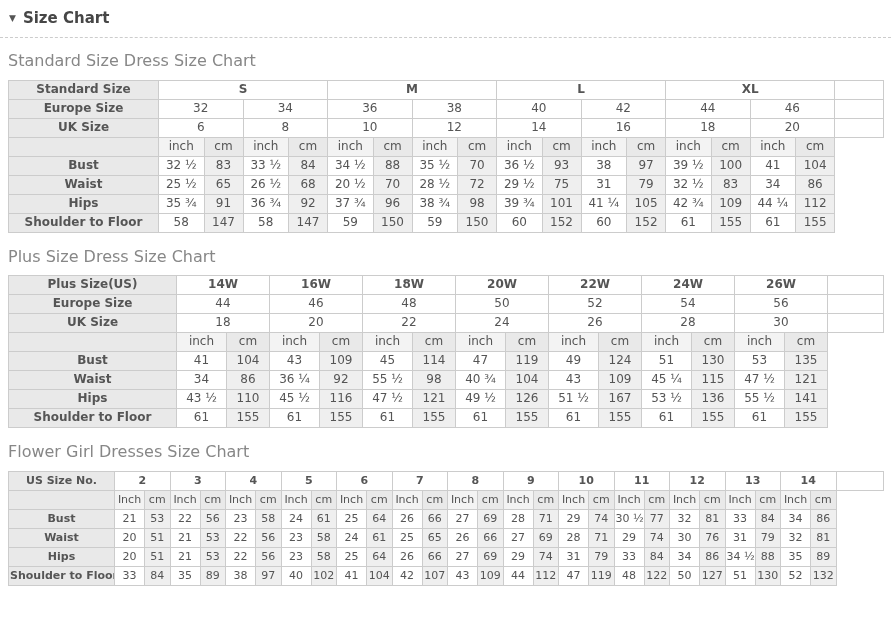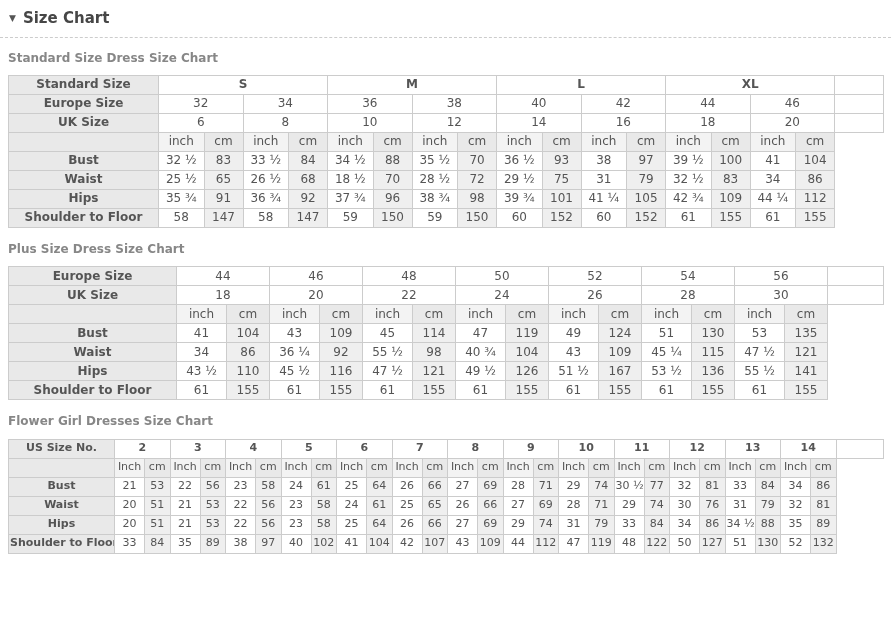--- a/index.html
+++ b/index.html
@@ -14,21 +14,21 @@
     border-bottom:1px dashed #ccc;
     cursor:pointer;
   }
   .collapse-bar .tri {
     font-size:9px; color:#555; margin-right:7px; line-height:1;
   }
   .collapse-bar .bar-title {
     font-size:15px; font-weight:bold; color:#464646;
   }
   .section-title {
-    font-size:12px; font-weight:700; color:#878787;
+    font-size:16px; font-weight:400; color:#878787;
     margin:15px 0 10px 8px; line-height:1.1;
   }
   .section-title.first { margin-top:14px; }
   table.size-table {
     border-collapse:collapse; table-layout:fixed;
     margin-left:8px; empty-cells:show;
   }
   table.size-table td {
     border:1px solid #ccc; text-align:center; vertical-align:middle;
     font-size:12px; color:#555; height:19px; padding:0 1px;
@@ -147,21 +147,21 @@
         <td class="val-cm">100</td>
         <td class="val-inch">41</td>
         <td class="val-cm">104</td>
       </tr>
       <tr>
         <td class="label-cell">Waist</td>
         <td class="val-inch">25 ½</td>
         <td class="val-cm">65</td>
         <td class="val-inch">26 ½</td>
         <td class="val-cm">68</td>
-        <td class="val-inch">18 ½</td>
+        <td class="val-inch">20 ½</td>
         <td class="val-cm">70</td>
         <td class="val-inch">28 ½</td>
         <td class="val-cm">72</td>
         <td class="val-inch">29 ½</td>
         <td class="val-cm">75</td>
         <td class="val-inch">31</td>
         <td class="val-cm">79</td>
         <td class="val-inch">32 ½</td>
         <td class="val-cm">83</td>
         <td class="val-inch">34</td>
@@ -222,20 +222,31 @@
       <col style="width: 43px;">
       <col style="width: 50px;">
       <col style="width: 43px;">
       <col style="width: 50px;">
       <col style="width: 43px;">
       <col style="width: 50px;">
       <col style="width: 43px;">
       <col style="width: 56px;">
     </colgroup>
     <tbody>
+      <tr>
+        <td class="label-cell">Plus Size(US)</td>
+        <td class="group-cell" colspan="2">14W</td>
+        <td class="group-cell" colspan="2">16W</td>
+        <td class="group-cell" colspan="2">18W</td>
+        <td class="group-cell" colspan="2">20W</td>
+        <td class="group-cell" colspan="2">22W</td>
+        <td class="group-cell" colspan="2">24W</td>
+        <td class="group-cell" colspan="2">26W</td>
+        <td class="extra-cell"></td>
+      </tr>
       <tr>
         <td class="label-cell">Europe Size</td>
         <td class="info-cell" colspan="2">44</td>
         <td class="info-cell" colspan="2">46</td>
         <td class="info-cell" colspan="2">48</td>
         <td class="info-cell" colspan="2">50</td>
         <td class="info-cell" colspan="2">52</td>
         <td class="info-cell" colspan="2">54</td>
         <td class="info-cell" colspan="2">56</td>
         <td class="extra-cell"></td>

